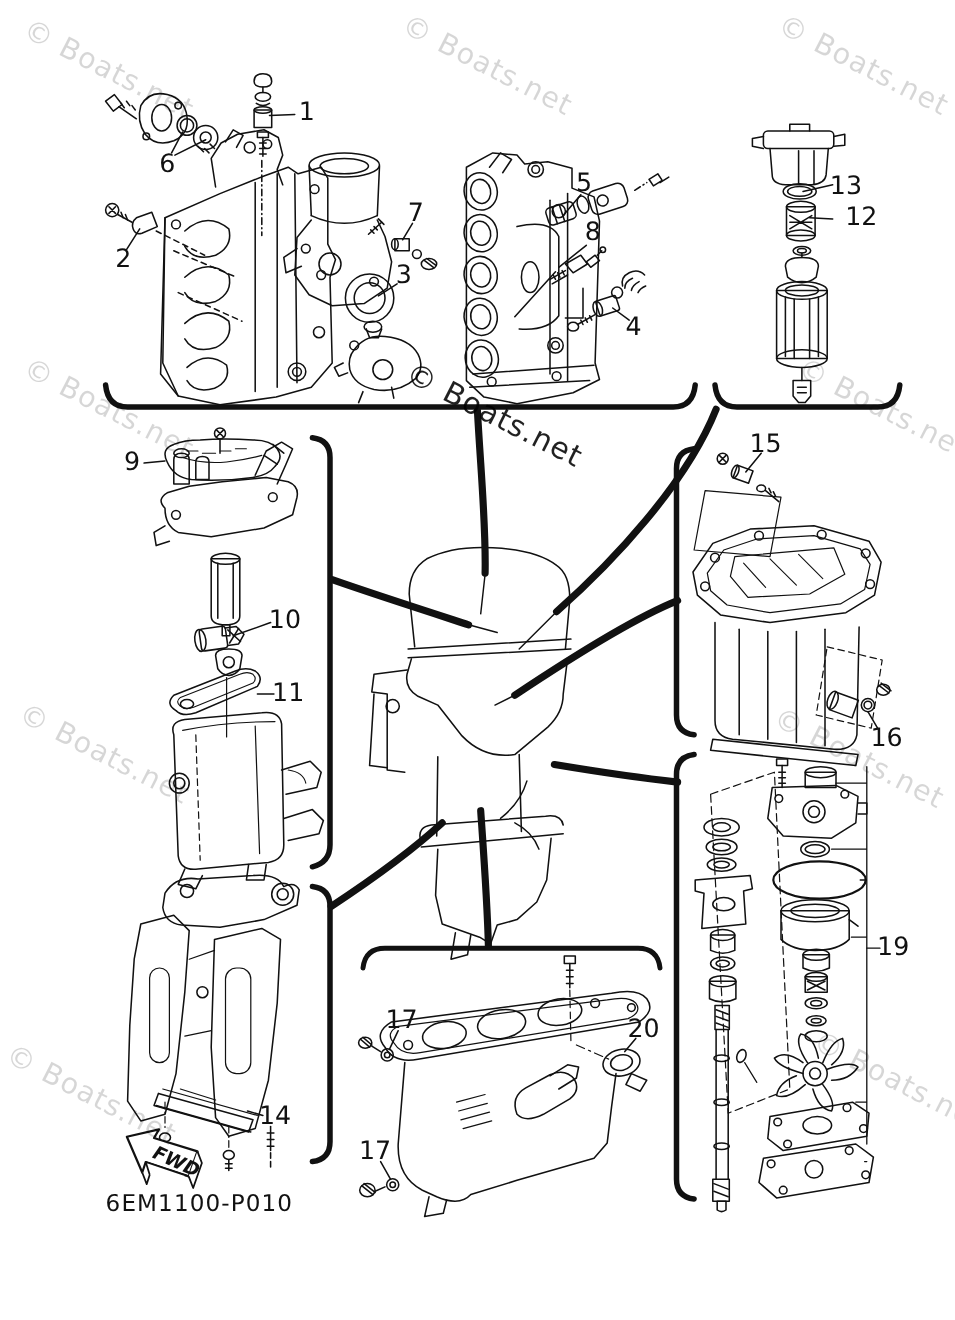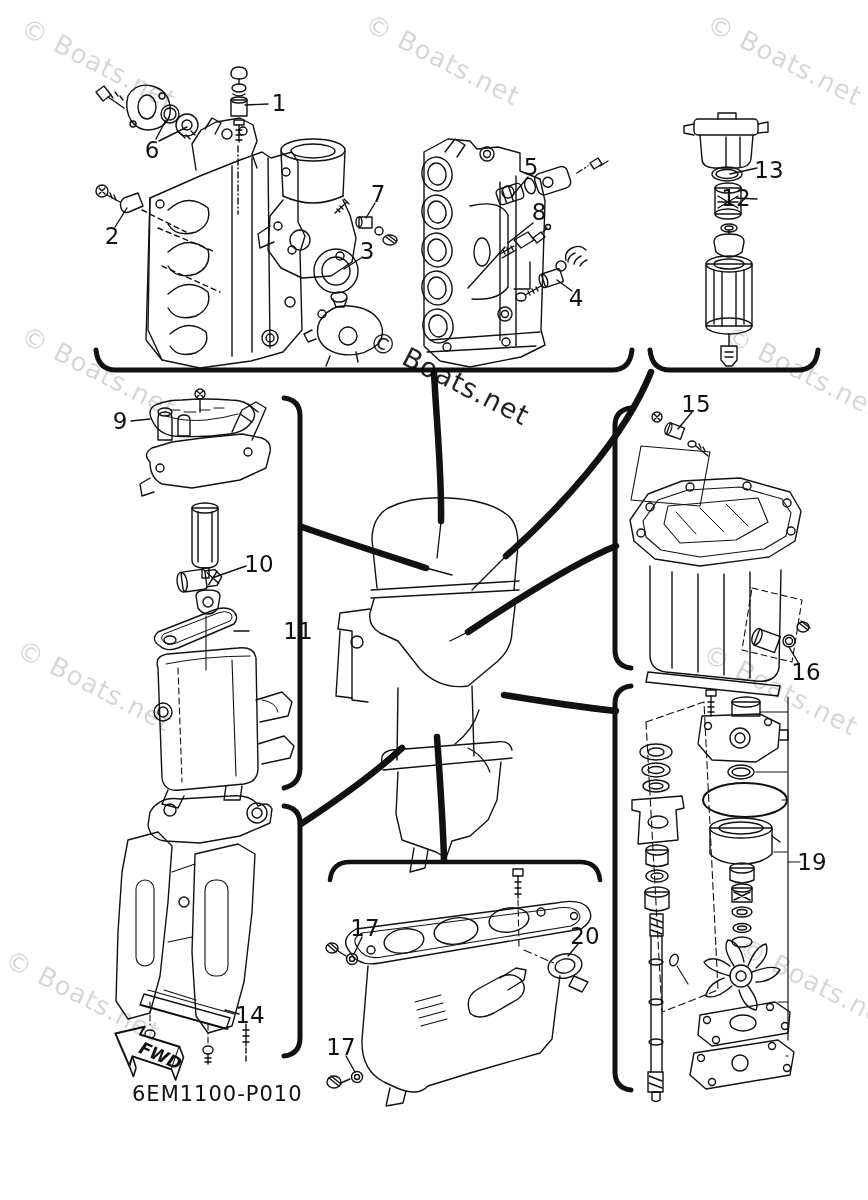--- a/index.html
+++ b/index.html
@@ -7,21 +7,21 @@
          font-family:"Liberation Sans","DejaVu Sans",sans-serif;}
   svg{position:absolute;left:0;top:0;}
   .lineart{stroke:#111;fill:none;stroke-width:1.4;stroke-linecap:round;stroke-linejoin:round;}
   .watermark{position:absolute;color:rgba(0,0,0,0.16);font-size:26px;white-space:nowrap;
              transform:rotate(27deg);transform-origin:left top;letter-spacing:1px;
              font-family:"DejaVu Sans",sans-serif;pointer-events:none;}
   .watermark.dark{color:rgba(0,0,0,0.87);font-size:27px;}
   .callout{position:absolute;color:#111;font-size:23px;font-family:"DejaVu Sans",sans-serif;
            transform:translate(-50%,-50%);line-height:1;}
   .partnumber{position:absolute;left:96px;top:1082px;font-size:21px;color:#111;
-              font-family:"DejaVu Sans",sans-serif;letter-spacing:1px;margin-left:36px;}
+              font-family:"DejaVu Sans",sans-serif;letter-spacing:1px;}
 </style>
 </head>
 <body>
 
 <div class="stage">
 
 <svg width="868" height="1200" viewBox="0 0 868 1200">
 
   <g class="lineart">
     <path d="M196,170 L192,144 L201,130 L216,122 L240,118 L253,125 L257,141 L252,154 L257,168"></path>
@@ -535,24 +535,24 @@
     <div class="watermark" style="left: 748px; top: 932px;">© Boats.net</div>
     <div class="callout" style="left: 279px; top: 103px;">1</div>
     <div class="callout" style="left: 152px; top: 150px;">6</div>
     <div class="callout" style="left: 112px; top: 236px;">2</div>
     <div class="callout" style="left: 378px; top: 194px;">7</div>
     <div class="callout" style="left: 367px; top: 251px;">3</div>
     <div class="callout" style="left: 531px; top: 167px;">5</div>
     <div class="callout" style="left: 539px; top: 212px;">8</div>
     <div class="callout" style="left: 576px; top: 298px;">4</div>
     <div class="callout" style="left: 769px; top: 170px;">13</div>
-    <div class="callout" style="left: 736px; top: 198px;">12</div>
+    <div class="callout" style="left: 783px; top: 198px;">12</div>
     <div class="callout" style="left: 120px; top: 421px;">9</div>
     <div class="callout" style="left: 259px; top: 564px;">10</div>
-    <div class="callout" style="left: 262px; top: 631px; margin-left: 36px;">11</div>
+    <div class="callout" style="left: 262px; top: 631px;">11</div>
     <div class="callout" style="left: 696px; top: 404px; text-align: right;">15</div>
     <div class="callout" style="left: 806px; top: 672px;">16</div>
     <div class="callout" style="left: 812px; top: 862px;">19</div>
     <div class="callout" style="left: 365px; top: 928px;">17</div>
     <div class="callout" style="left: 585px; top: 936px;">20</div>
     <div class="callout" style="left: 341px; top: 1047px;">17</div>
     <div class="callout" style="left: 250px; top: 1015px;">14</div>
   </div>
 
 </body></html>

